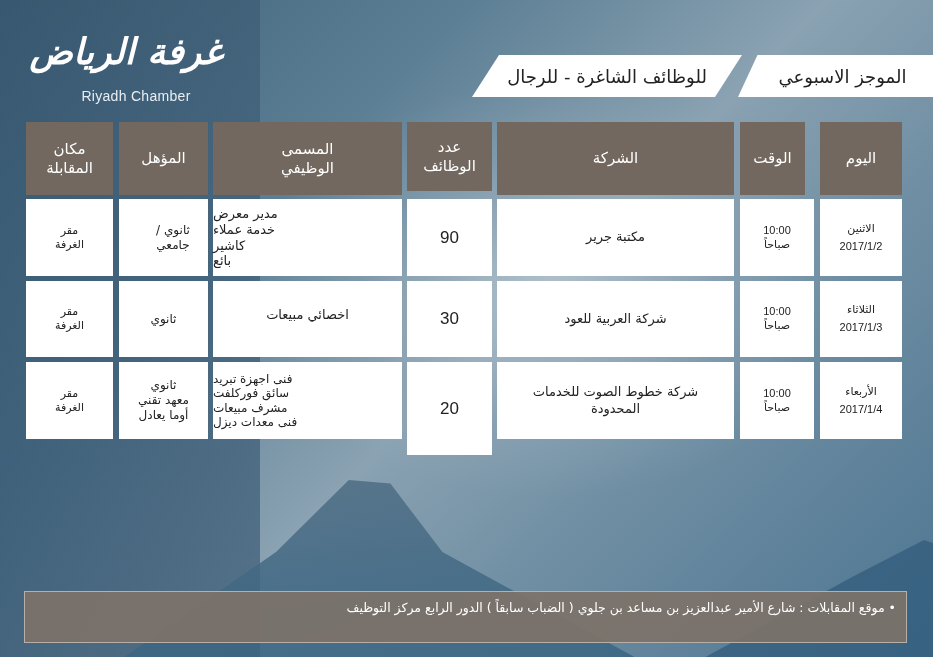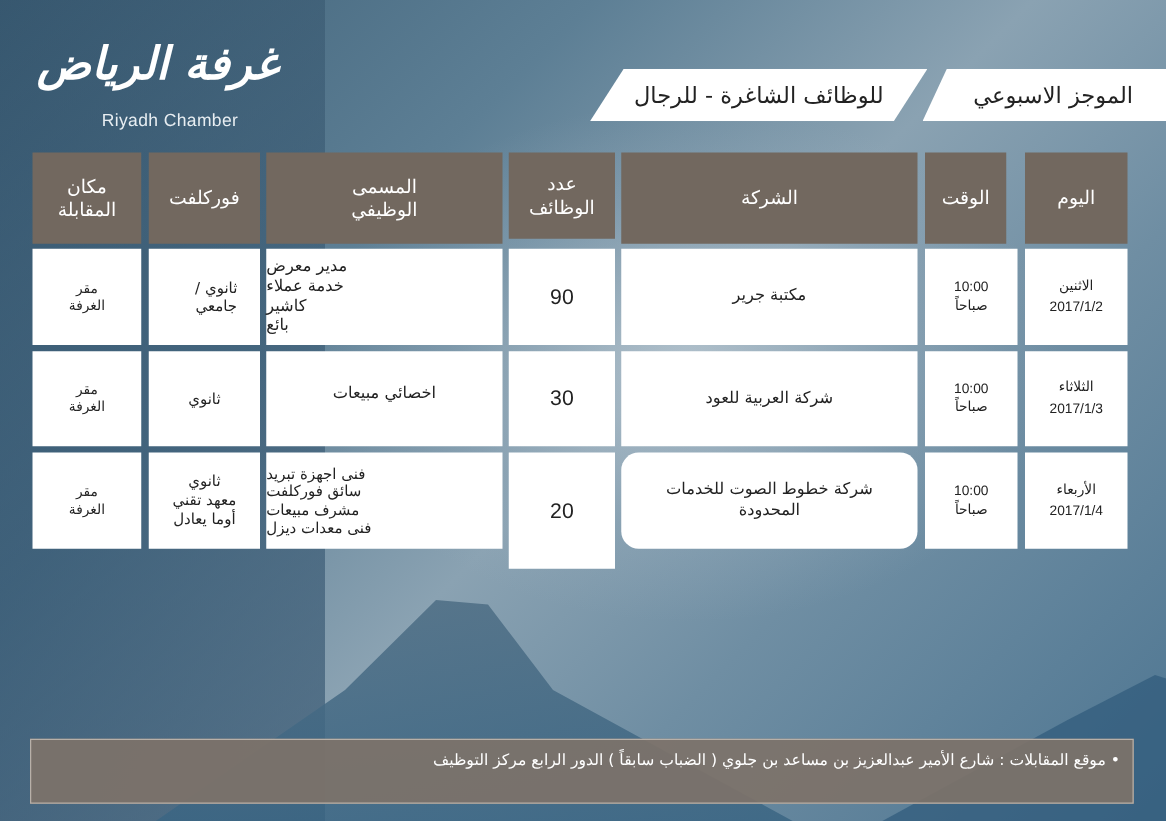--- a/index.html
+++ b/index.html
@@ -95,21 +95,21 @@
 </div>
 <div class="cell hcell" style="left:407px;top:122px;width:85px;height:69px;">
   <span>عدد</span>
   <span>الوظائف</span>
 </div>
 <div class="cell hcell" style="left:213px;top:122px;width:189px;height:73px;">
   <span>المسمى</span>
   <span>الوظيفي</span>
 </div>
 <div class="cell hcell" style="left:119px;top:122px;width:89px;height:73px;">
-  <span>فوركلفت</span>
+  <span>المؤهل</span>
 </div>
 <div class="cell hcell" style="left:26px;top:122px;width:87px;height:73px;">
   <span>مكان</span>
   <span>المقابلة</span>
 </div>
 
 <div class="cell bcell small" style="left:820px;top:199px;width:82px;height:77px;">
   <span>الاثنين</span>
   <span class="date">2017/1/2</span>
 </div>
@@ -163,21 +163,21 @@
 </div>
 
 <div class="cell bcell small" style="left:820px;top:362px;width:82px;height:77px;">
   <span>الأربعاء</span>
   <span class="date">2017/1/4</span>
 </div>
 <div class="cell bcell small" style="left:740px;top:362px;width:74px;height:77px;">
   <span class="date" style="margin-top:0">10:00</span>
   <span>صباحاً</span>
 </div>
-<div class="cell bcell" style="left:497px;top:362px;width:237px;height:77px;font-size:13px;border-radius:14px;">
+<div class="cell bcell" style="left:497px;top:362px;width:237px;height:77px;font-size:13px;">
   <span>شركة خطوط الصوت للخدمات</span>
   <span>المحدودة</span>
 </div>
 <div class="cell bcell num" style="left:407px;top:362px;width:85px;height:93px;">
   <span>20</span>
 </div>
 <div class="cell bcell titles" style="left:213px;top:362px;width:189px;height:77px;">
   <span class="line" style="font-size:12px">فنى اجهزة تبريد</span>
   <span class="line" style="font-size:12px">سائق فوركلفت</span>
   <span class="line" style="font-size:12px">مشرف مبيعات</span>

